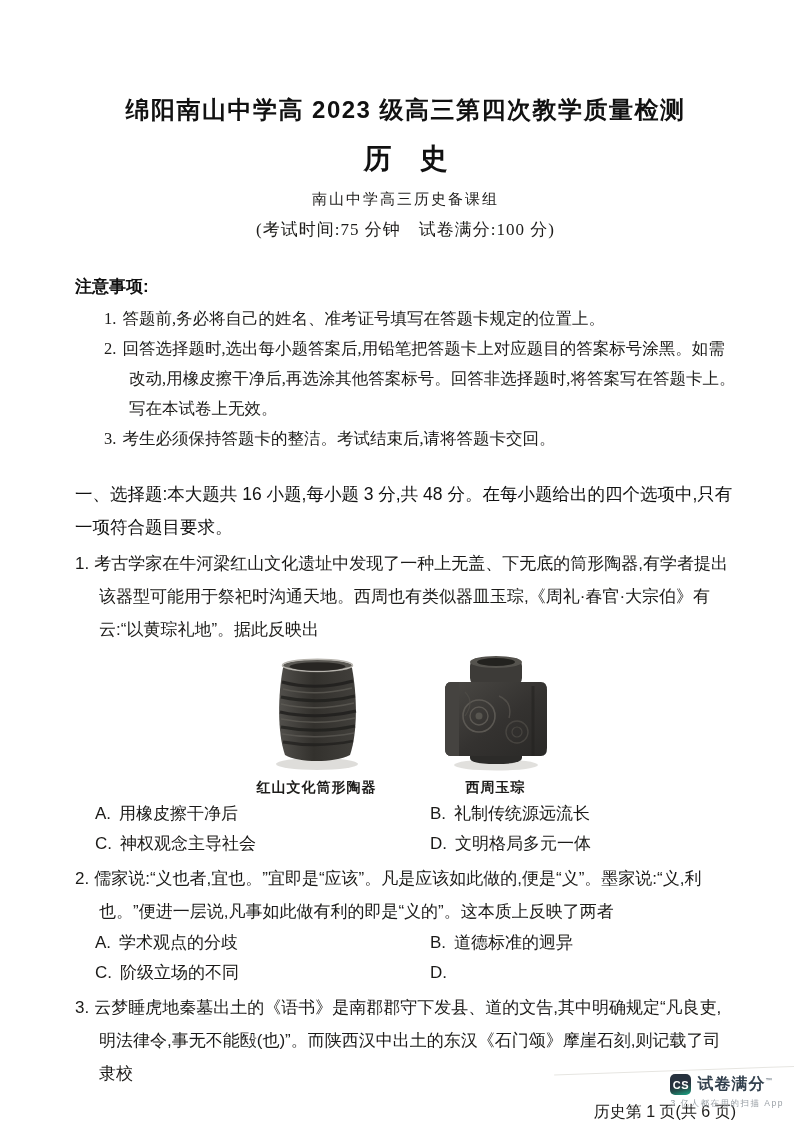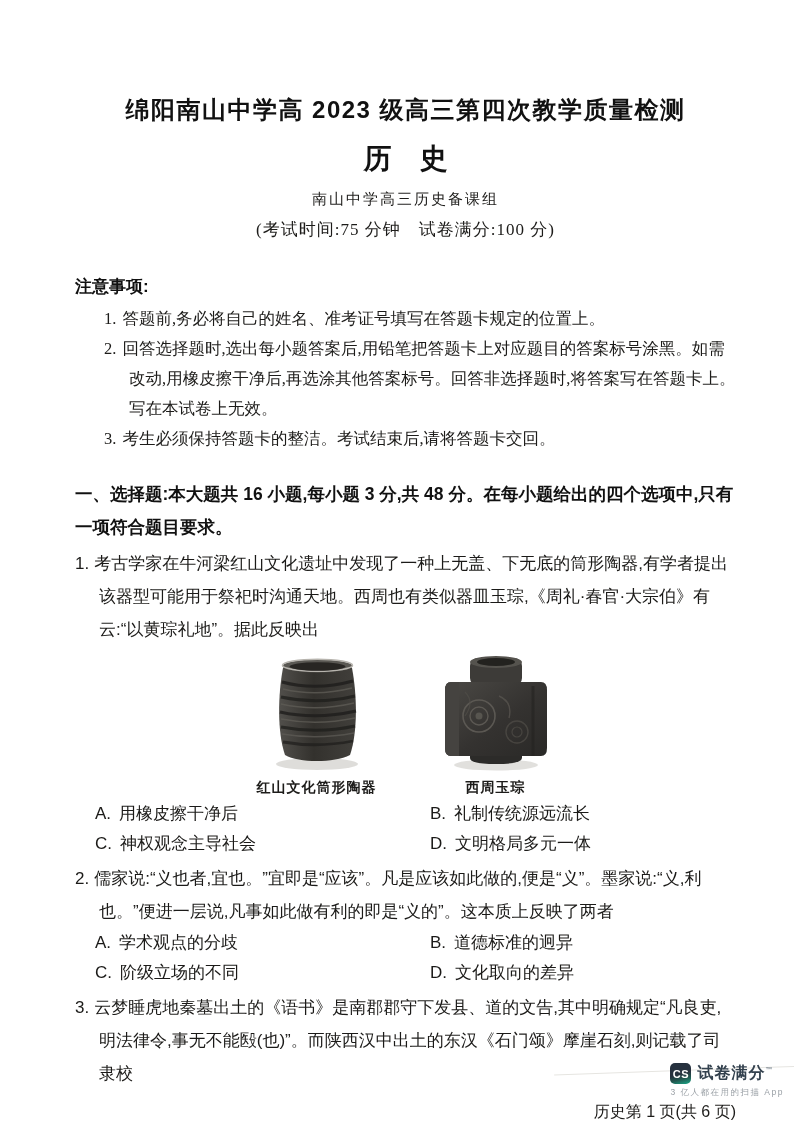--- a/index.html
+++ b/index.html
@@ -19,21 +19,21 @@
   .group{margin-top:12px;text-align:center;font-size:15px;letter-spacing:2px;}
   .exam-info{margin-top:9px;text-align:center;font-size:17px;letter-spacing:1px;}
   .notice-heading{
     margin-top:34px;font-size:17px;font-weight:bold;color:#111;
     font-family:"Liberation Sans","DejaVu Sans",sans-serif;
   }
   .notes{margin-top:6px;}
   .note{font-size:16.5px;line-height:30px;padding-left:54px;text-indent:-25px;}
   .note .num{margin-right:6px;}
   .section-heading{
-    margin-top:24px;font-size:17.5px;line-height:33px;font-weight:bold;color:#111;
+    margin-top:24px;font-size:17.5px;line-height:33px;font-weight:normal;color:#111;
     font-family:"Liberation Sans","DejaVu Sans",sans-serif;
   }
   .question{margin-top:3px;}
   .stem{
     font-size:17px;line-height:33px;padding-left:24px;text-indent:-24px;
     font-family:"Liberation Sans","DejaVu Sans",sans-serif;font-weight:500;color:#1b1a18;
   }
   .qnum{margin-right:5px;}
   .figures{display:flex;justify-content:center;align-items:flex-end;gap:60px;margin:6px 0 2px;}
   .figure{text-align:center;}
@@ -43,21 +43,21 @@
     font-family:"Liberation Sans","DejaVu Sans",sans-serif;color:#1b1a18;
   }
   .opt{display:flex;}
   .opt:first-child{width:335px;flex:none;}
   .opt-label{margin-right:8px;}
   .footer{margin-top:12px;text-align:right;font-size:16px;font-family:"Liberation Sans","DejaVu Sans",sans-serif;}
   .scan-edge{
     position:absolute;right:0;bottom:56px;width:240px;height:1px;background:#e6e5e1;
     transform:rotate(-2deg);transform-origin:right center;
   }
-  .watermark{position:absolute;right:10px;bottom:24px;text-align:center;}
+  .watermark{position:absolute;right:10px;bottom:13px;text-align:center;}
   .wm-row{display:flex;align-items:center;gap:6px;justify-content:flex-start;}
   .wm-logo{
     width:21px;height:21px;border-radius:5px;color:#fff;
     background:linear-gradient(165deg,#26313e 52%,#22554e 72%,#1cab8a 100%);
     display:flex;align-items:center;justify-content:center;
     font:bold 11px "Liberation Sans","DejaVu Sans",sans-serif;letter-spacing:.5px;
   }
   .wm-brand{
     font-size:16px;font-weight:bold;color:#33414e;letter-spacing:1px;
     font-family:"Liberation Sans","DejaVu Sans",sans-serif;
@@ -188,21 +188,20 @@
           <span>道德标准的迥异</span>
         </div>
     </div>
     <div class="options">
       <div class="opt">
           <span class="opt-label">C.</span>
           <span>阶级立场的不同</span>
         </div>
       <div class="opt">
           <span class="opt-label">D.</span>
-          <span>文化取向的差异</span>
         </div>
     </div>
   </div>
 
   <div class="question">
     <div class="stem">
       <span class="qnum">3.</span><span>云梦睡虎地秦墓出土的《语书》是南郡郡守下发县、道的文告,其中明确规定“凡良吏,明法律令,事无不能殹(也)”。而陕西汉中出土的东汉《石门颂》摩崖石刻,则记载了司隶校</span>
     </div>
   </div>
 

